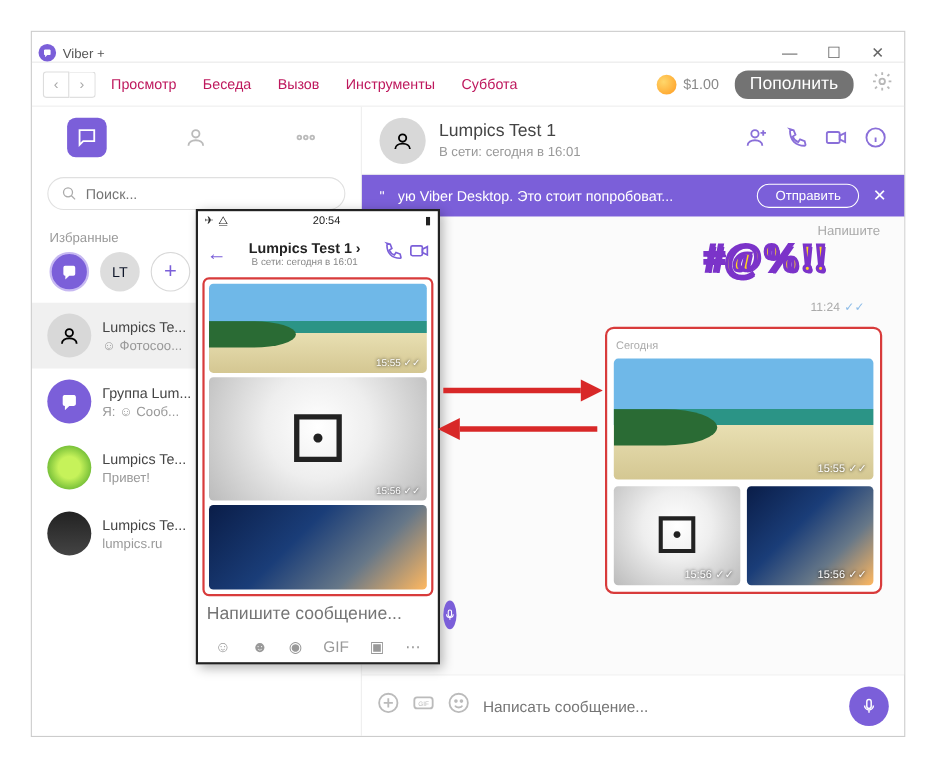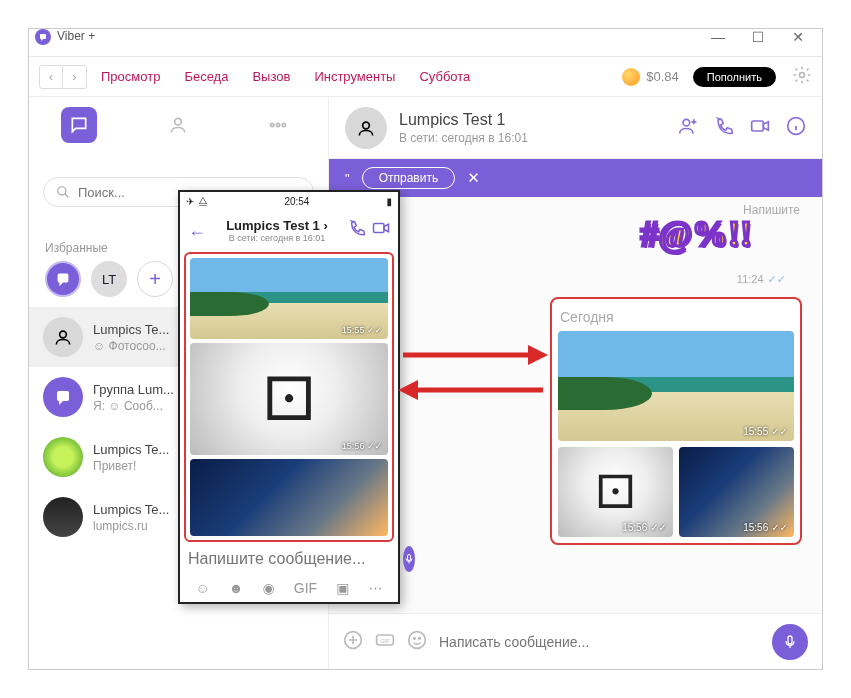--- a/index.html
+++ b/index.html
@@ -1,39 +1,39 @@
 <!DOCTYPE html>
 <html><head>
 <meta charset="utf-8">
 <style>
 *{box-sizing:border-box;margin:0;padding:0;font-family:-apple-system,'Segoe UI',Arial,sans-serif}
 body{background:#fff;width:851px;height:698px;position:relative;overflow:hidden}
 .frame{position:absolute;left:28px;top:28px;width:795px;height:642px;border:1px solid #ccc;background:#fff;display:flex;flex-direction:column}
-.titlebar{height:28px;display:flex;align-items:flex-start;padding:0 6px;border-bottom:1px solid #e8e8e8}
+.titlebar{height:28px;display:flex;align-items:flex-end;padding:0 6px;border-bottom:1px solid #e8e8e8}
 .titlebar .logo{width:16px;height:16px;border-radius:50%;background:#7b5fd9;display:flex;align-items:center;justify-content:center;margin-right:6px}
 .titlebar .logo svg{width:10px;height:10px}
 .titlebar .title{font-size:12px;color:#555}
 .winbtns{margin-left:auto;display:flex;gap:20px;padding-right:8px}
 .winbtns span{font-size:14px;color:#666;cursor:pointer;width:20px;text-align:center}
 .menubar{height:40px;display:flex;align-items:center;padding:0 10px;gap:4px;border-bottom:1px solid #eee}
 .navarrows{display:flex;gap:0}
 .navarrows span{width:24px;height:24px;border:1px solid #ddd;display:flex;align-items:center;justify-content:center;color:#aaa;font-size:13px}
 .navarrows span:first-child{border-radius:3px 0 0 3px}
 .navarrows span:last-child{border-radius:0 3px 3px 0;border-left:0}
 .menuitem{font-size:13px;color:#be185d;padding:4px 10px;cursor:pointer}
 .balance{margin-left:auto;display:flex;align-items:center;gap:6px;font-size:13px;color:#888}
 .coin{width:18px;height:18px;border-radius:50%;background:radial-gradient(circle at 35% 35%,#ffd76b,#ff9a1f)}
-.topup{background:#000000;color:#fff;border:none;border-radius:12px;padding:4px 14px;font-size:11px;margin-left:10px;cursor:pointer}
+.topup{background:#737373;color:#fff;border:none;border-radius:12px;padding:4px 14px;font-size:16px;margin-left:10px;cursor:pointer}
 .gear{margin-left:12px;color:#b8b8b8;cursor:pointer}
 .body{flex:1;display:flex;min-height:0}
 .sidebar{width:300px;border-right:1px solid #eee;display:flex;flex-direction:column}
 .sidetabs{height:56px;display:flex;align-items:center;justify-content:space-around}
 .sidetabs .tab{width:36px;height:36px;border-radius:8px;display:flex;align-items:center;justify-content:center;color:#bbb;cursor:pointer}
 .sidetabs .tab.active{background:#7b5fd9;color:#fff}
-.search{margin:24px 14px;height:30px;border:1px solid #e0e0e0;border-radius:15px;display:flex;align-items:center;padding:0 12px;color:#aaa;font-size:13px;gap:8px}
+.search{margin:8px 14px;height:30px;border:1px solid #e0e0e0;border-radius:15px;display:flex;align-items:center;padding:0 12px;color:#aaa;font-size:13px;gap:8px}
 .search input{border:none;outline:none;flex:1;font-size:13px;color:#666}
 .favlabel{font-size:12px;color:#999;padding:10px 16px 6px}
 .favrow{display:flex;gap:10px;padding:0 16px 10px}
 .favitem{width:36px;height:36px;border-radius:50%;display:flex;align-items:center;justify-content:center;font-size:13px;color:#fff;cursor:pointer}
 .fv1{background:#7b5fd9;border:2px solid #c7b9f2}
 .fv2{background:#ddd;color:#0f172a}
 .fv3{background:#fff;border:1px solid #d8d8d8;color:#7b5fd9;font-size:20px}
 .chatlist{flex:1;overflow:hidden}
 .chatitem{display:flex;gap:10px;padding:10px 14px;cursor:pointer;align-items:center}
 .chatitem.sel{background:#f0f0f0}
@@ -56,21 +56,21 @@
 .promo{background:#7b5fd9;color:#fff;height:38px;display:flex;align-items:center;padding:0 16px;font-size:13px;gap:12px}
 .promo .txt{flex:1;white-space:nowrap;overflow:hidden;text-overflow:ellipsis}
 .promo .send{border:1px solid #fff;border-radius:12px;padding:3px 16px;font-size:12px;cursor:pointer}
 .promo .close{cursor:pointer;font-size:15px}
 .msgs{flex:1;background:#fbfbfb;position:relative;padding:14px 20px;overflow:hidden}
 .daylabel{position:absolute;right:22px;top:6px;font-size:12px;color:#aaa}
 .sticker{position:absolute;right:70px;top:16px;font-family:'Comic Sans MS',cursive;font-size:36px;font-weight:900;color:#ffd61f;-webkit-text-stroke:3px #7b33c9;text-shadow:2px 2px 0 #7b33c9}
 .stime{position:absolute;right:36px;top:76px;font-size:11px;color:#aaa}
 .stime .ticks{color:#8dbce8;margin-left:4px}
 .gallery{position:absolute;right:20px;top:100px;width:252px;border:2px solid #d83b3b;border-radius:8px;padding:6px;background:#fff}
-.glabel{font-size:14px;color:#aaa;margin:4px 2px 6px}
+.glabel{font-size:10px;color:#aaa;margin:4px 2px 6px}
 .bigimg{width:100%;height:110px;border-radius:4px;position:relative;background:linear-gradient(180deg,#6fb8e8 0%,#6fb8e8 42%,#2b9486 42%,#2b9486 55%,#e8dfb2 55%,#d4c792 100%);overflow:hidden}
 .bigimg::before{content:'';position:absolute;left:0;top:42%;width:40%;height:30%;background:#2a6b34;border-radius:0 50% 50% 0}
 .imgrow{display:flex;gap:6px;margin-top:6px}
 .smimg{flex:1;height:90px;border-radius:4px;position:relative;overflow:hidden}
 .dice{background:radial-gradient(circle at 50% 40%,#fff 0%,#eee 40%,#bbb 100%)}
 .dice::before{content:'⚀';position:absolute;left:50%;top:50%;transform:translate(-50%,-50%);font-size:46px;color:#222}
 .tech{background:linear-gradient(135deg,#0a1d48 0%,#1a3d78 40%,#678 70%,#ffb860 100%)}
 .imgtime{position:absolute;right:6px;bottom:4px;font-size:10px;color:#fff;text-shadow:0 0 3px #000}
 .imgtime .ticks{margin-left:3px}
 .composer{height:56px;border-top:1px solid #eee;display:flex;align-items:center;padding:0 14px;gap:12px;color:#bbb}
@@ -128,21 +128,21 @@
       <span>‹</span>
       <span>›</span>
     </div>
     <span class="menuitem">Просмотр</span>
     <span class="menuitem">Беседа</span>
     <span class="menuitem">Вызов</span>
     <span class="menuitem">Инструменты</span>
     <span class="menuitem">Суббота</span>
     <div class="balance">
       <span class="coin"></span>
-      <span>$0.84</span>
+      <span>$1.00</span>
     </div>
     <button class="topup">Пополнить</button>
     <span class="gear"><svg class="icon" viewBox="0 0 24 24">
           <circle cx="12" cy="12" r="3"></circle>
           <path d="M12 2v3M12 19v3M4.2 4.2l2.1 2.1M17.7 17.7l2.1 2.1M2 12h3M19 12h3M4.2 19.8l2.1-2.1M17.7 6.3l2.1-2.1"></path>
         </svg></span>
   </div>
 
   <div class="body">
 
@@ -250,20 +250,21 @@
                 <path d="M16 10l6-3v10l-6-3z"></path>
               </svg></span>
           <span><svg class="icon" viewBox="0 0 24 24">
                 <circle cx="12" cy="12" r="10"></circle>
                 <path d="M12 8v0M12 12v5"></path>
               </svg></span>
         </div>
       </div>
       <div class="promo">
         <span>"</span>
+        <span class="txt">ую Viber Desktop. Это стоит попробоват...</span>
         <span class="send">Отправить</span>
         <span class="close">✕</span>
       </div>
       <div class="msgs">
         <div class="daylabel">Напишите</div>
         <div class="sticker">#@%!!</div>
         <div class="stime"><span>11:24</span><span class="ticks">✓✓</span></div>
         <div class="gallery">
           <div class="glabel">Сегодня</div>
           <div class="bigimg">

